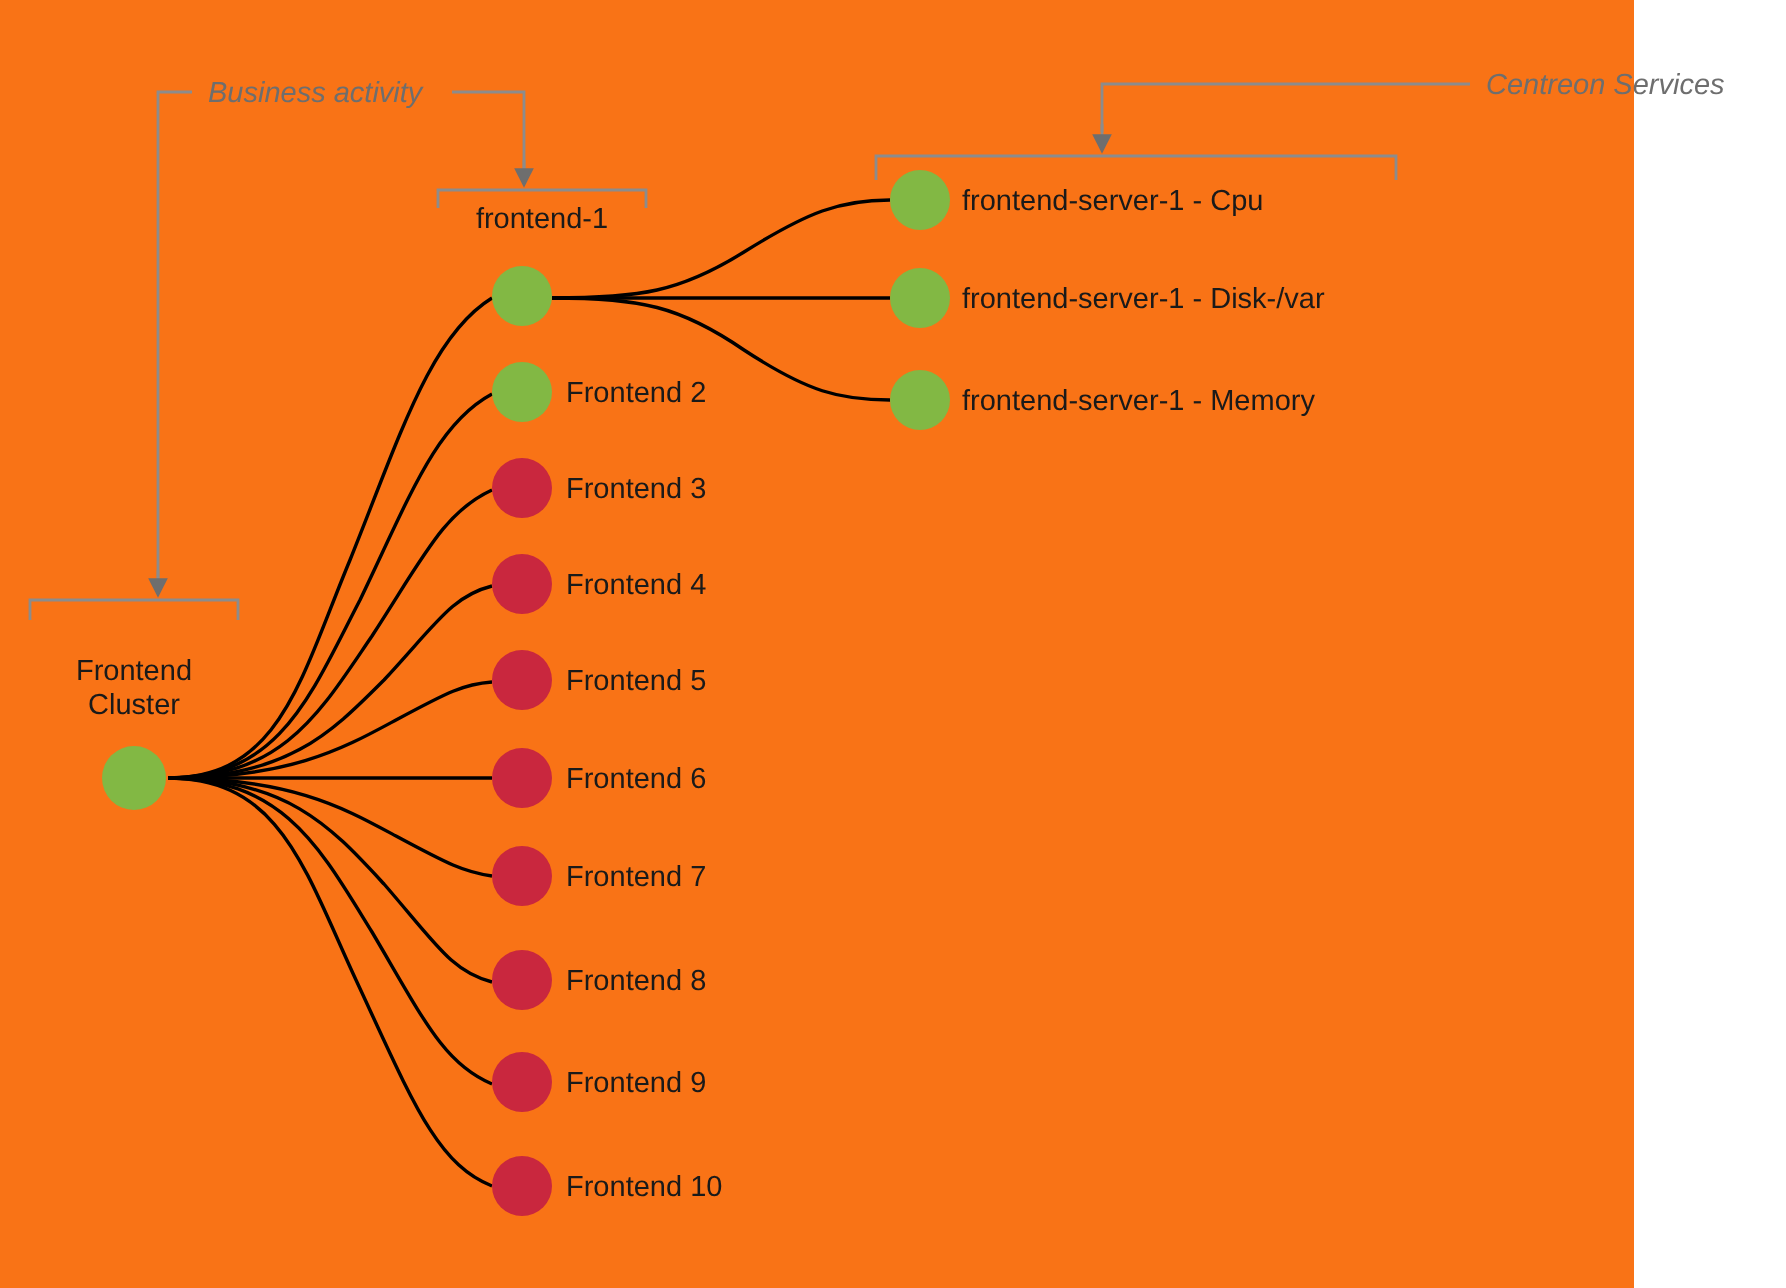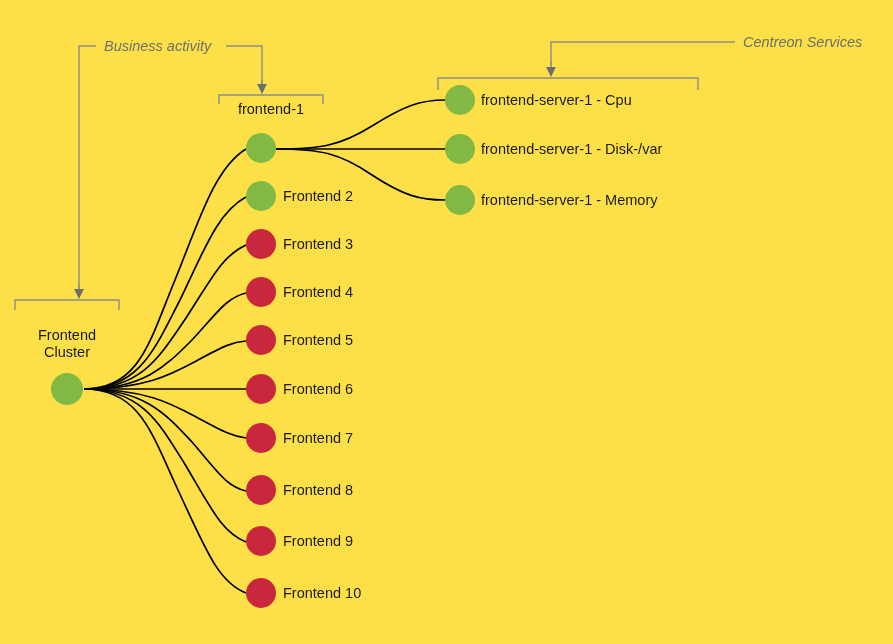--- a/index.html
+++ b/index.html
@@ -8,23 +8,23 @@
     background: #ffffff;
   }
   body {
     font-family: "Liberation Sans", sans-serif;
     width: 893px;
     height: 644px;
     overflow: hidden;
   }
   #diagram-root {
     position: relative;
-    width: 893px;
+    width: 817px;
     height: 644px;
-    background: #fde047;
+    background: #f97316;
   }
   svg#diagram-canvas {
     position: absolute;
     left: 0;
     top: 0;
     width: 893px;
     height: 644px;
   }
   .node-label {
     font-family: "Liberation Sans", sans-serif;

